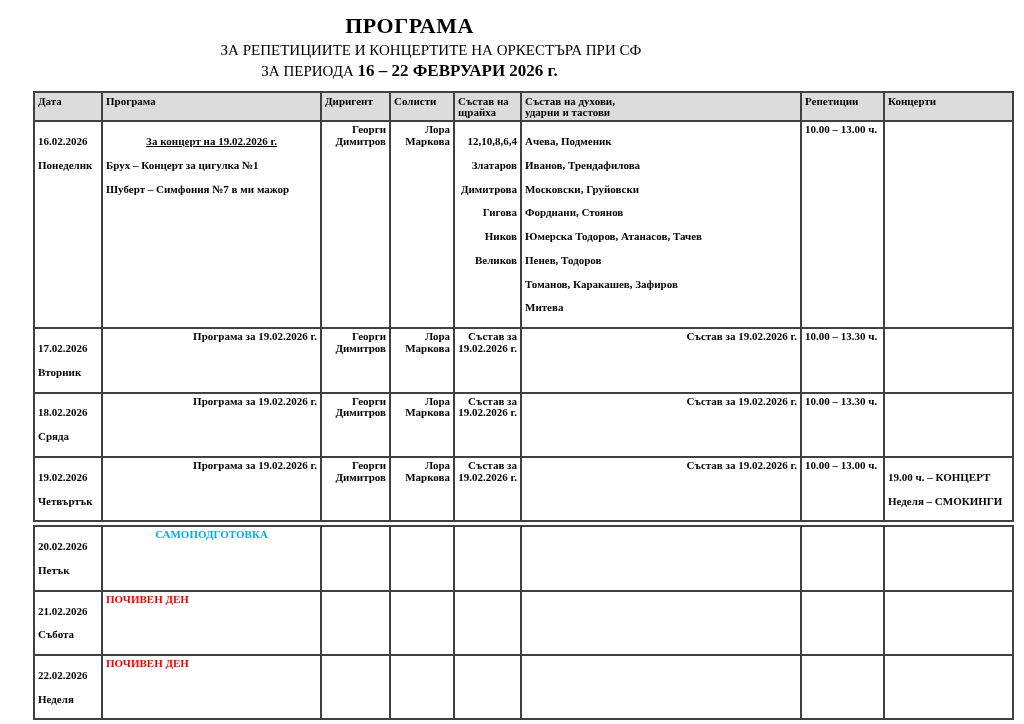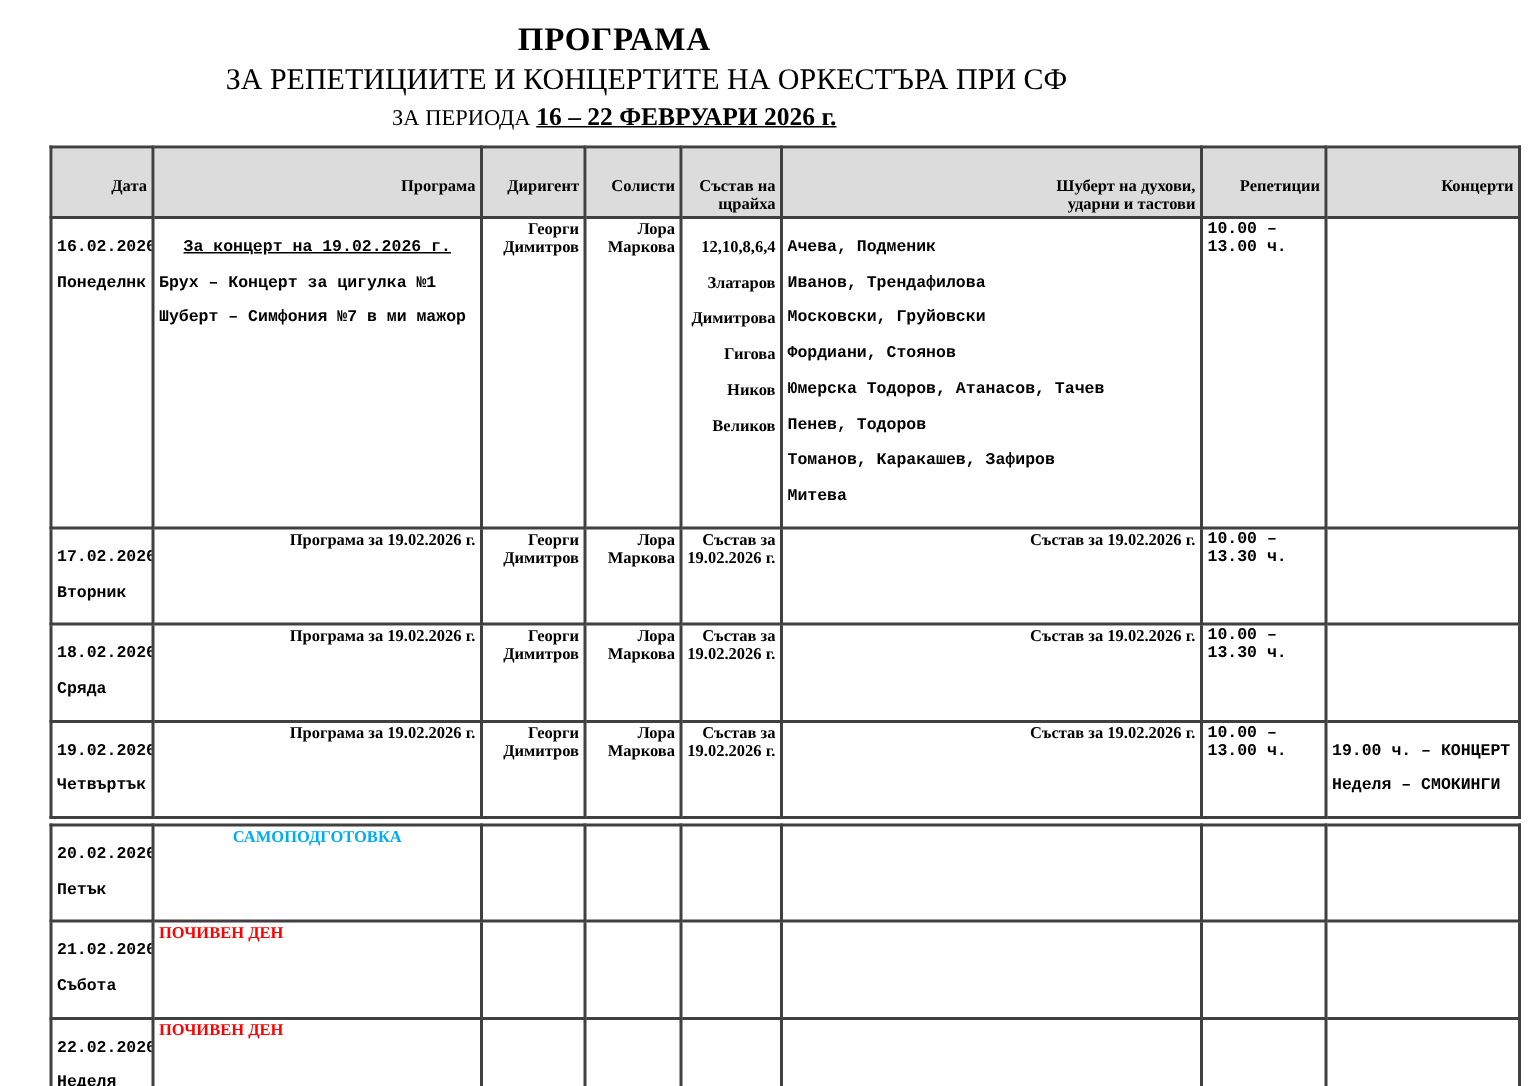--- a/index.html
+++ b/index.html
@@ -8,44 +8,44 @@
     --self-study-blue:#00aeef;
     --rest-day-red:#ff0000;
     --ink:#000000;
   }
   *{box-sizing:border-box;margin:0;padding:0;}
   html,body{width:1024px;height:724px;background:#ffffff;overflow:hidden;}
   body{font-family:"Liberation Serif","DejaVu Serif",serif;color:var(--ink);}
   .page{width:819px;height:724px;padding-top:12px;}
   .doc-title{text-align:center;line-height:1.25;}
   .doc-title .t1{font-size:22px;font-weight:bold;letter-spacing:.5px;}
-  .doc-title .t2{font-size:20px;margin-top:1px;padding-left:43px;}
+  .doc-title .t2{font-size:15px;margin-top:1px;padding-left:43px;}
   .doc-title .t3{font-size:15px;margin-top:1px;}
-  .doc-title .t3 .b{font-size:17px;font-weight:bold;text-decoration:underline;}
+  .doc-title .t3 .b{font-size:17px;font-weight:bold;}
 
   .tbl-wrap{margin-left:33px;margin-top:9px;}
   table.sched{border-collapse:collapse;table-layout:fixed;width:979px;}
   table.sched.second{margin-top:3px;}
   table.sched th,table.sched td{
     border:2px solid var(--border);
     vertical-align:top;
     font-size:11px;
     font-weight:bold;
     line-height:1.08;
     padding:2px 3px 1px 3px;
     overflow:hidden;
     white-space:pre-line;
   }
   table.sched th{
     background:var(--header-bg);
-    text-align:right;
-    padding-top:20px;
+    text-align:left;
+    padding-top:3px;
   }
   .c-center{text-align:right;}
-  .c-left{text-align:left;font-family:Liberation Mono, monospace;}
+  .c-left{text-align:left;}
   .prog-head{text-align:center;text-decoration:underline;}
   .prog-line{text-align:left;}
   .special-blue{color:var(--self-study-blue);text-align:center;padding-top:3px;}
   .special-red{color:var(--rest-day-red);text-align:left;padding-top:3px;}
 
   
   tr.h-head{height:27px;}
   tr.h-r1{height:98px;}
   tr.h-r2{height:37px;}
   tr.h-r3{height:26px;}
@@ -79,21 +79,21 @@
           <col style="width:129px">
       </colgroup>
       <thead>
         <tr class="h-head">
           <th>Дата</th>
           <th>Програма</th>
           <th>Диригент</th>
           <th>Солисти</th>
           <th>Състав на
 щрайха</th>
-          <th>Шуберт на духови,
+          <th>Състав на духови,
 ударни и тастови</th>
           <th>Репетиции</th>
           <th>Концерти</th>
         </tr>
       </thead>
       <tbody>
         <tr class="h-r1">
           <td class="c-left">
             <div>16.02.2026</div>
             <div>Понеделнк</div>

